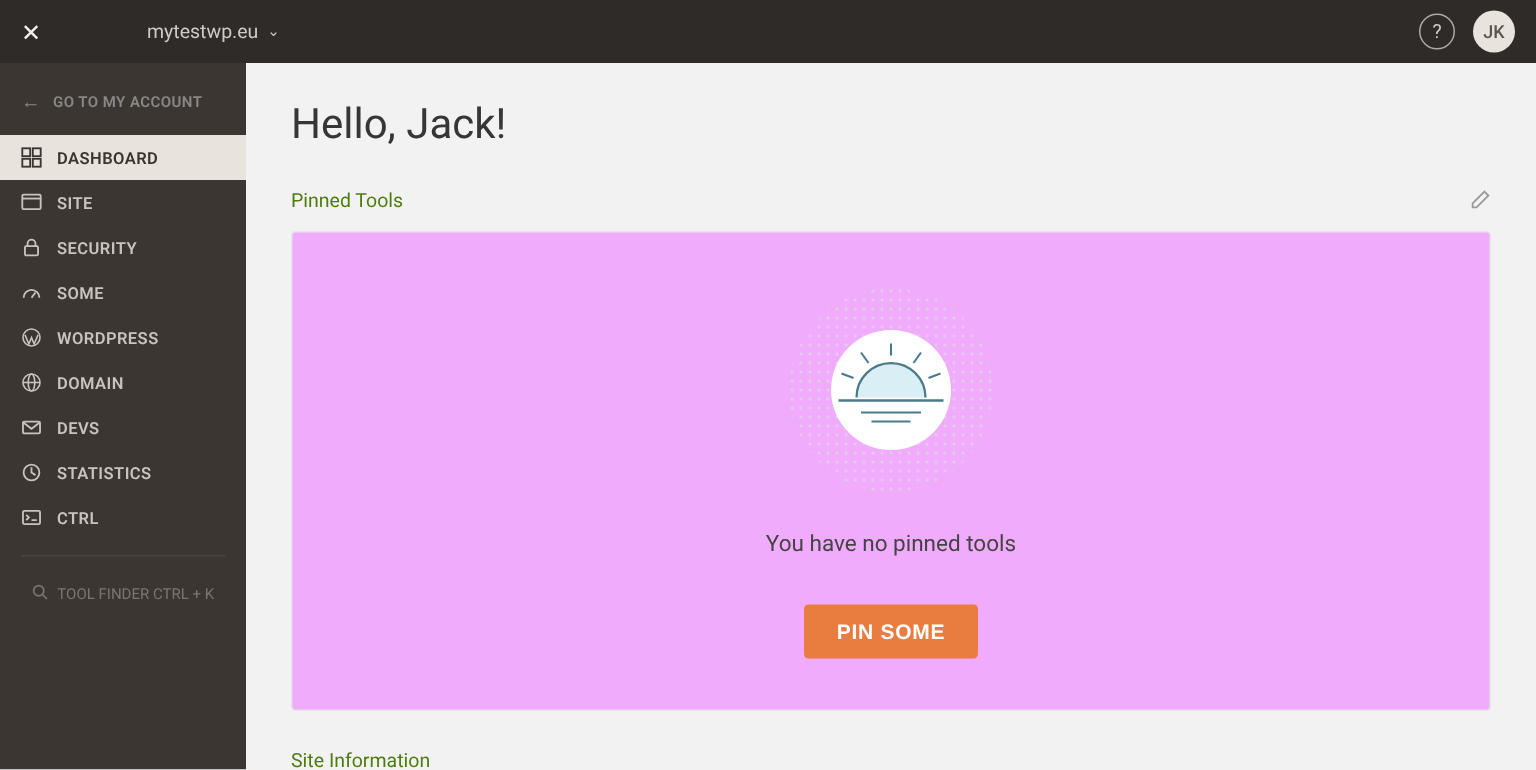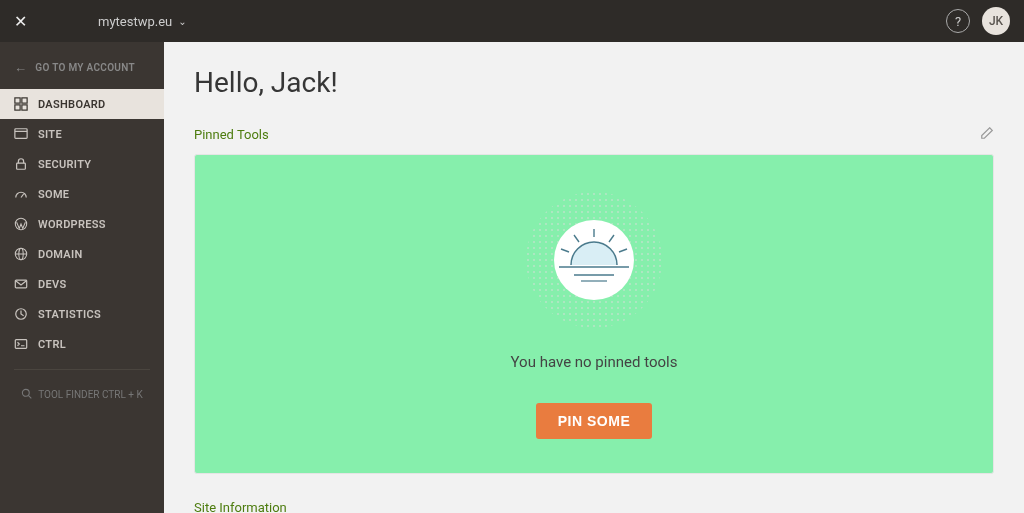--- a/index.html
+++ b/index.html
@@ -27,21 +27,21 @@
     .divider { border-top: 1px solid #4a453f; margin: 10px 14px; }
     .finder { padding: 8px 14px; font-size: 10px; color: #777; display: flex; align-items: center; justify-content: center; gap: 6px; cursor: pointer; }
     
     .main { flex: 1; overflow-y: auto; padding: 24px 30px; background: #f2f2f2; }
     .greeting { font-size: 28px; font-weight: 400; color: #363636; margin-bottom: 26px; }
     .section-hdr { display: flex; justify-content: space-between; align-items: center; margin-bottom: 10px; }
     .section-title { font-size: 13px; color: #4d7c0f; }
     .edit-pencil { color: #999; cursor: pointer; }
     .edit-pencil svg { width: 14px; height: 14px; }
     
-    .card { background: #86efac; border: 1px solid #e5e5e5; border-radius: 3px; }
+    .card { background: #f0abfc; border: 1px solid #e5e5e5; border-radius: 3px; }
     .pinned-card { padding: 30px 20px 34px; text-align: center; margin-bottom: 26px; }
     .empty-illu { width: 150px; height: 150px; margin: 0 auto 18px; position: relative; }
     .empty-msg { font-size: 15px; color: #444; margin-bottom: 32px; }
     .pin-btn { background: #e97c3f; color: #fff; border: none; padding: 10px 22px; font-size: 14px; font-weight: 600; letter-spacing: 0.5px; border-radius: 3px; cursor: pointer; }
   </style>
 </head>
 <body>
 
 <div class="topbar">
   <div class="close-x">✕</div>

